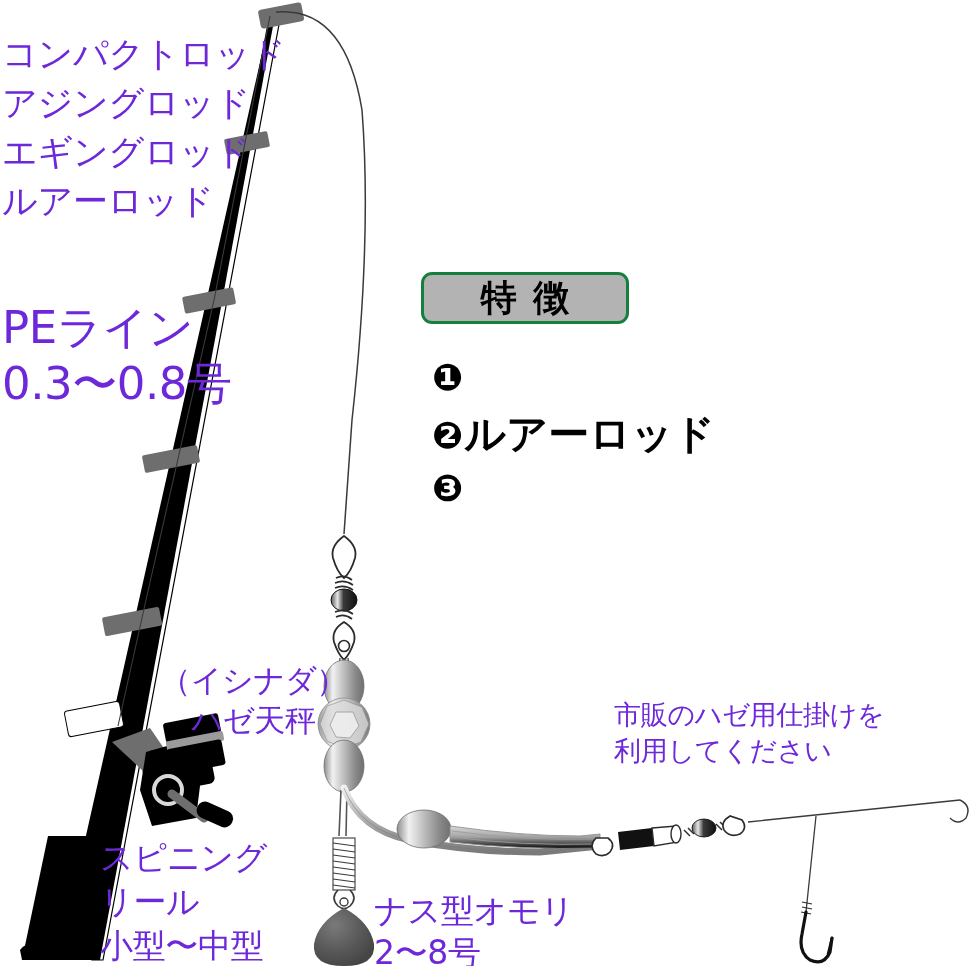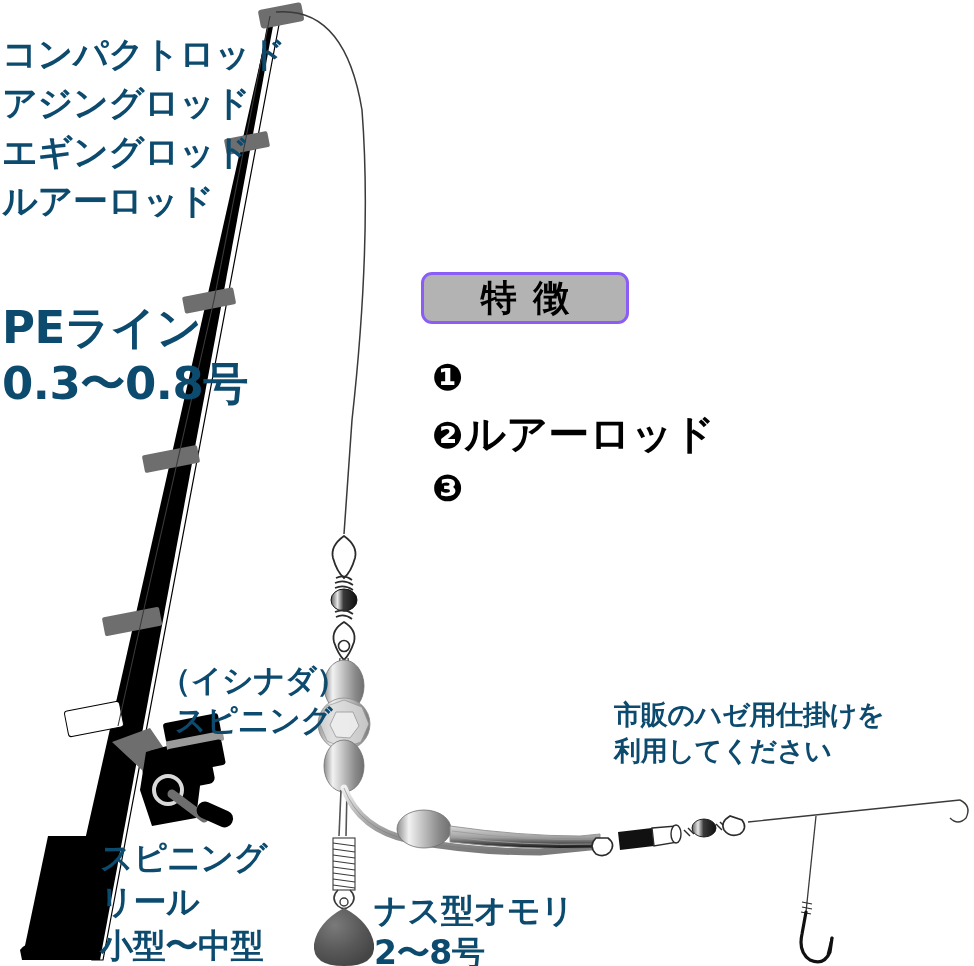--- a/index.html
+++ b/index.html
@@ -17,23 +17,23 @@
     font-family: "DejaVu Sans", "Liberation Sans", sans-serif;
   }
   #art {
     position: absolute;
     left: 0; top: 0;
     width: 974px;
     height: 966px;
   }
   .lbl {
     position: absolute;
-    color: #0c4a6e;
+    color: #6d28d9;
     font-family: "DejaVu Sans", "Liberation Sans", sans-serif;
-    font-weight: 700;
+    font-weight: 400;
     white-space: pre;
     line-height: 1.02;
     letter-spacing: -0.01em;
   }
   .rodtypes   { left: 2px;   top: 30px;  font-size: 35px; line-height: 1.40; }
   .linespec   { left: 2px;   top: 300px; font-size: 45px; line-height: 1.25; }
   .linespec2  { left: 2px;   top: 412px; font-size: 35px; line-height: 1.25; }
   .reel-lbl   { left: 100px; top: 836px; font-size: 33px; line-height: 1.33; }
   .tenbin-lbl { left: 160px; top: 660px; font-size: 31px; line-height: 1.30; text-align: center; }
   .omori-lbl  { left: 374px; top: 890px; font-size: 33px; line-height: 1.28; }
@@ -41,21 +41,21 @@
 
   
   .feat-badge {
     position: absolute;
     left: 421px;
     top: 272px;
     width: 208px;
     height: 52px;
     box-sizing: border-box;
     background: #b3b3b3;
-    border: 3px solid #8b5cf6;
+    border: 3px solid #15803d;
     border-radius: 11px;
     display: flex;
     align-items: center;
     justify-content: center;
   }
   .feat-badge span {
     font-size: 36px;
     font-weight: 700;
     color: #000000;
     letter-spacing: 0.46em;
@@ -292,21 +292,21 @@
   <div class="lbl rodtypes">コンパクトロッド
 アジングロッド
 エギングロッド
 ルアーロッド</div>
   <div class="lbl linespec">PEライン
 0.3〜0.8号</div>
   <div class="lbl reel-lbl">スピニング
 リール
 小型〜中型</div>
   <div class="lbl tenbin-lbl">（イシナダ）
-スピニング</div>
+ハゼ天秤</div>
   <div class="lbl omori-lbl">ナス型オモリ
 2〜8号</div>
   <div class="lbl shihan-lbl">市販のハゼ用仕掛けを
 利用してください</div>
 
   <div class="feat-badge">
     <span>特徴</span>
   </div>
 
   <div class="feat-list">

